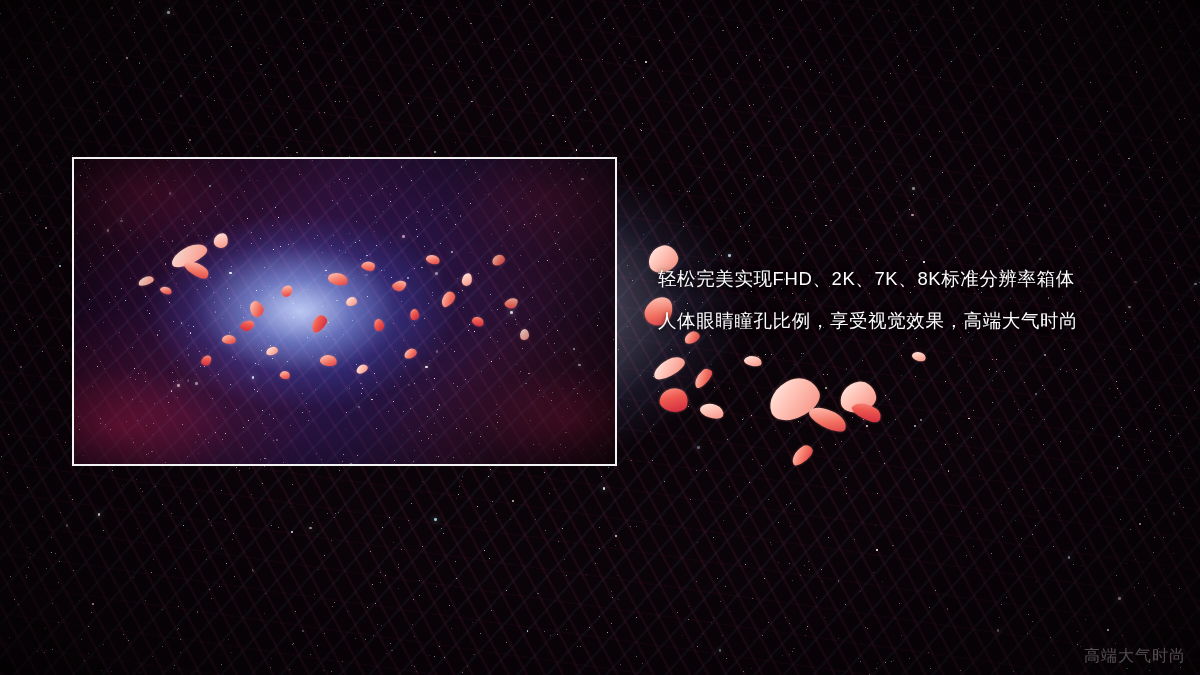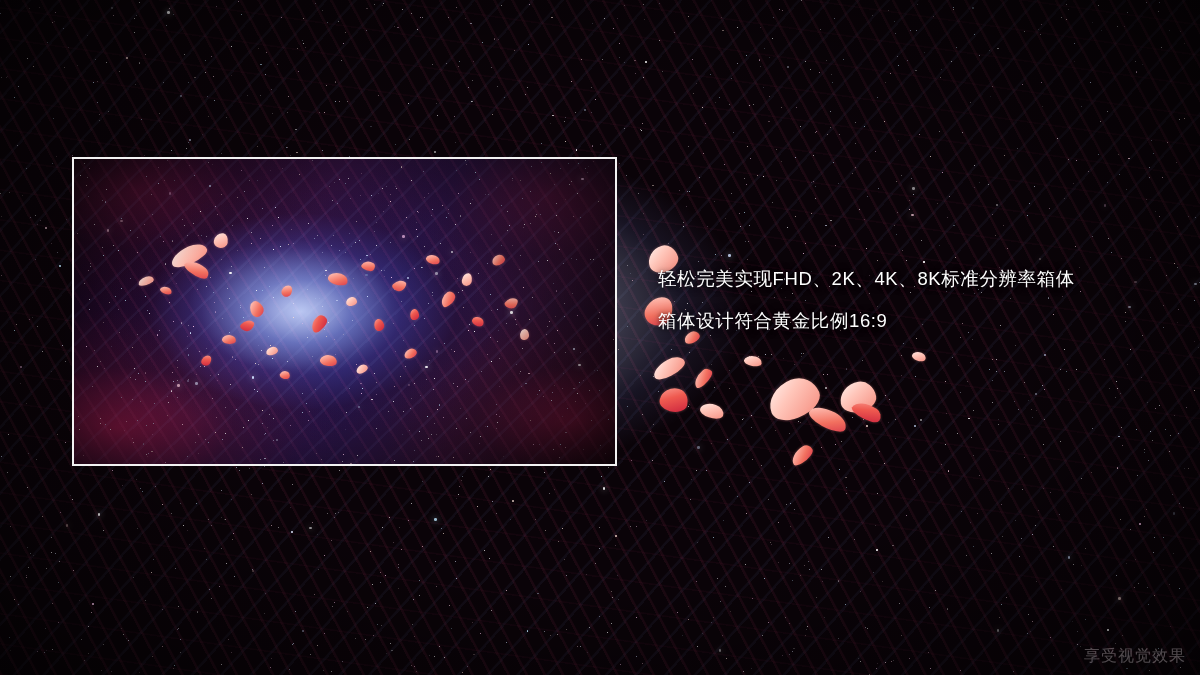--- a/index.html
+++ b/index.html
@@ -2338,19 +2338,19 @@
       <div class="petal pale" style="left:840px;top:382px;width:36px;height:30px;transform:rotate(-10deg);"></div>
       <div class="petal deep curl" style="left:852px;top:404px;width:30px;height:16px;transform:rotate(34deg);"></div>
       <div class="petal  curl" style="left:790px;top:448px;width:24px;height:14px;transform:rotate(-32deg);"></div>
       <div class="petal pale" style="left:744px;top:356px;width:18px;height:10px;transform:rotate(12deg);"></div>
       <div class="petal " style="left:684px;top:332px;width:16px;height:11px;transform:rotate(-24deg);"></div>
       <div class="petal pale" style="left:912px;top:352px;width:14px;height:9px;transform:rotate(20deg);"></div>
     </div>
 
 
   <div id="bodytext">
-    <div class="line">轻松完美实现FHD、2K、4K、8K标准分辨率箱体</div>
-    <div class="line">箱体设计符合黄金比例16:9</div>
+    <div class="line">轻松完美实现FHD、2K、7K、8K标准分辨率箱体</div>
+    <div class="line">人体眼睛瞳孔比例，享受视觉效果，高端大气时尚</div>
   </div>
 
-  <div id="watermark">享受视觉效果</div>
+  <div id="watermark">高端大气时尚</div>
 
 </div>
 
 </body></html>

